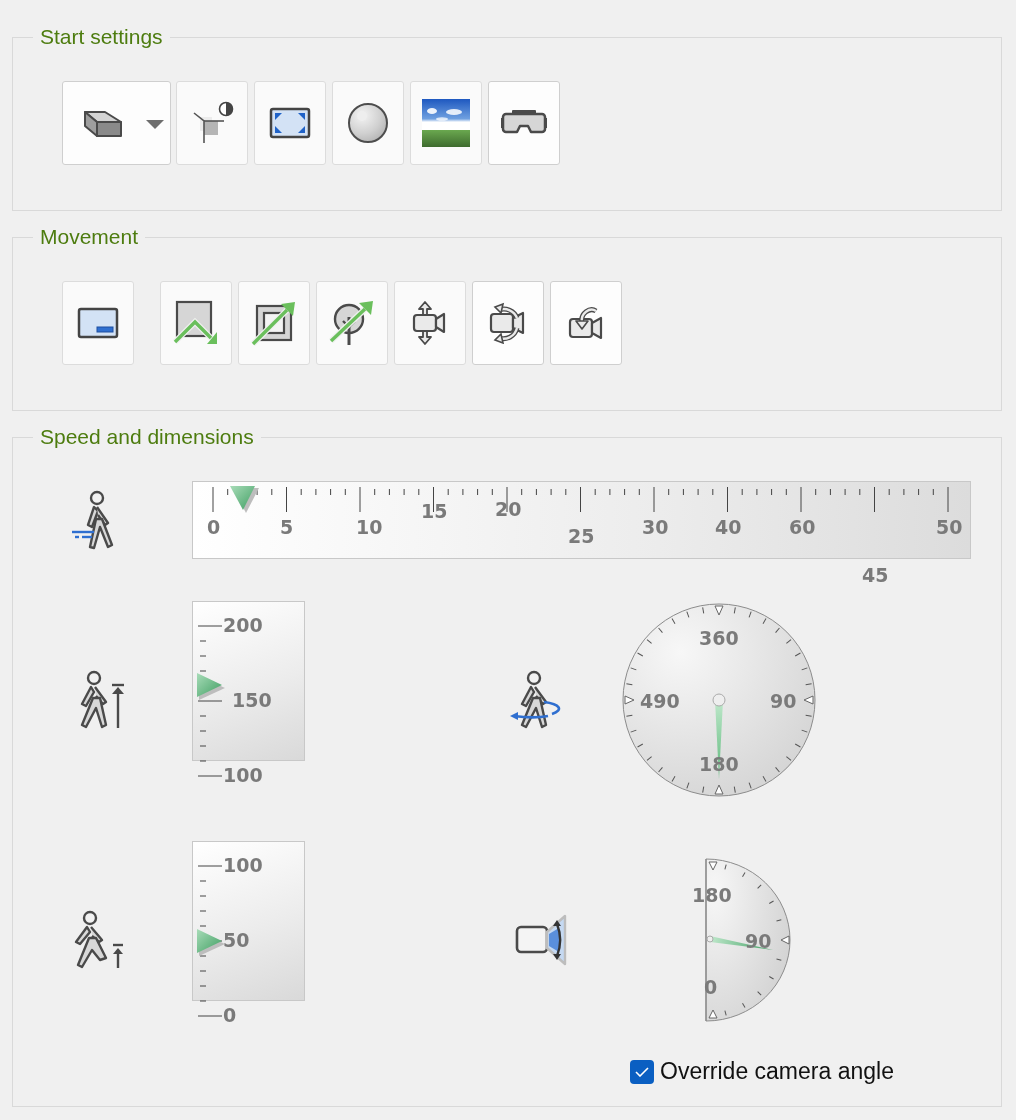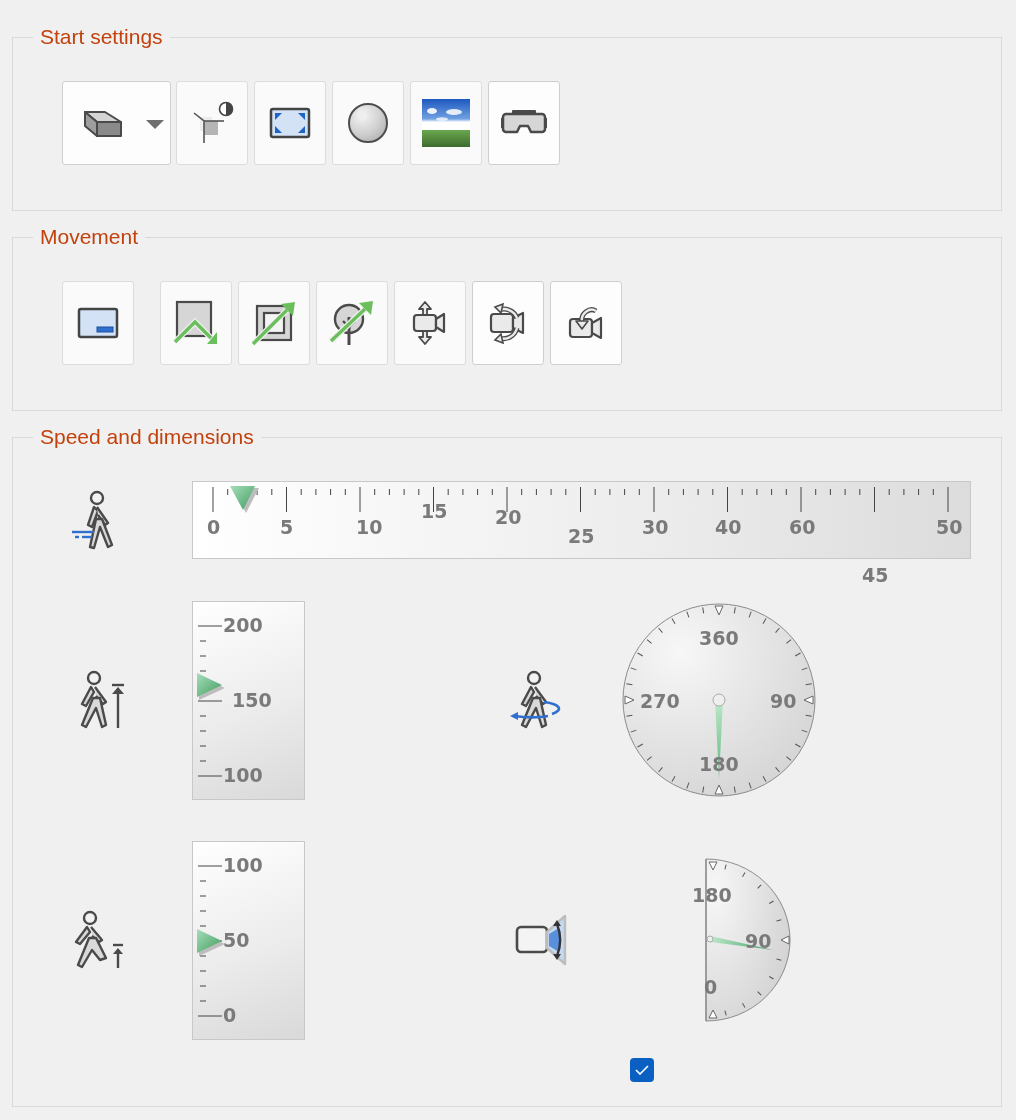--- a/index.html
+++ b/index.html
@@ -5,35 +5,35 @@
   html, body { margin:0; padding:0; }
   body {
     width:1016px; height:1120px; background:#f0f0f0; position:relative; overflow:hidden;
     font-family:"Liberation Sans","DejaVu Sans",sans-serif; color:#000;
   }
   .group {
     position:absolute; left:12px; width:990px; border:1px solid #d9d9d9; box-sizing:border-box;
   }
   .group-title {
     position:absolute; left:20px; top:-14px; background:#f0f0f0; padding:0 7px;
-    font-size:21px; line-height:26px; color:#c2410c;
+    font-size:21px; line-height:26px; color:#4d7c0f;
   }
   .tbtn {
     position:absolute; top:0; width:72px; height:84px; box-sizing:border-box;
     border:1px solid #dcdcdc; border-radius:3px; background:#fafafa;
     display:flex; align-items:center; justify-content:center;
   }
   .tbtn.active { background:#fdfdfd; border-color:#cfcfcf; }
   .icon { display:block; }
   .ruler-h {
     position:absolute; left:192px; top:481px; width:779px; height:78px; box-sizing:border-box;
     border:1px solid #c8c8c8; background:linear-gradient(90deg,#ffffff 0%,#ececec 60%,#dcdcdc 100%);
   }
   .ruler-v {
-    position:absolute; width:113px; height:199px; box-sizing:border-box; border:1px solid #c8c8c8;
+    position:absolute; width:113px; height:160px; box-sizing:border-box; border:1px solid #c8c8c8;
     background:linear-gradient(160deg,#ffffff 0%,#ececec 55%,#d9d9d9 100%);
   }
   .tick-label {
     position:absolute; font-family:"DejaVu Sans",sans-serif; font-weight:bold; font-size:19px; color:#7a7a7a;
   }
   .checkbox-row {
     position:absolute; left:630px; top:1058px; display:flex; align-items:center; gap:6px;
   }
   .checkbox {
     width:24px; height:24px; background:#0a5fc2; border-radius:4px; display:flex; align-items:center; justify-content:center;
@@ -271,21 +271,21 @@
           <stop offset="1" stop-color="#3f9e62"></stop>
         </linearGradient>
       </defs>
     <polygon points="39,6 65,6 52,31" fill="#bdbdbd" transform="translate(2,1)"></polygon>
     <polygon points="38,5 63,5 51,29" fill="url(#gh)"></polygon>
   </svg>
   <span class="tick-label" style="left:14px;top:34px;">0</span>
   <span class="tick-label" style="left:87px;top:34px;">5</span>
   <span class="tick-label" style="left:155px;top:34px;margin-left:8px;">10</span>
   <span class="tick-label" style="left:228px;top:18px;">15</span>
-  <span class="tick-label" style="left:302px;top:24px;text-align:center;">20</span>
+  <span class="tick-label" style="left:302px;top:16px;text-align:center;">20</span>
   <span class="tick-label" style="left:375px;top:43px;">25</span>
   <span class="tick-label" style="left:449px;top:34px;">30</span>
   <span class="tick-label" style="left:522px;top:34px;">40</span>
   <span class="tick-label" style="left:596px;top:34px;">60</span>
   <span class="tick-label" style="left:669px;top:34px;margin-top:48px;">45</span>
   <span class="tick-label" style="left:743px;top:34px;">50</span>
 </div>
 
 <svg width="56" height="62" viewBox="0 0 56 62" style="position:absolute;left:78px;top:670px;">
   <circle cx="16" cy="8" r="6" fill="#f2f2f2" stroke="#4a4a4a" stroke-width="2.4"></circle>
@@ -386,21 +386,21 @@
     <g fill="#fff" stroke="#666" stroke-width="1">
       <polygon points="93,3 101,3 97,12"></polygon>
       <polygon points="93,191 101,191 97,182"></polygon>
       <polygon points="3,93 3,101 12,97"></polygon>
       <polygon points="191,93 191,101 182,97"></polygon>
     </g>
     <polygon points="93,97 101,97 97,176" fill="url(#needle)"></polygon>
     <circle cx="97" cy="97" r="6" fill="#eee" stroke="#aaa" stroke-width="1"></circle>
   </svg>
   <span class="tick-label" style="left:77px;top:24px;">360</span>
-  <span class="tick-label" style="left:18px;top:87px;">270</span>
+  <span class="tick-label" style="left:18px;top:87px;">490</span>
   <span class="tick-label" style="left:148px;top:87px;">90</span>
   <span class="tick-label" style="left:77px;top:150px;">180</span>
 </div>
 
 <svg width="60" height="62" viewBox="0 0 60 62" style="position:absolute;left:72px;top:910px;">
   <circle cx="18" cy="8" r="6" fill="#f2f2f2" stroke="#4a4a4a" stroke-width="2.4"></circle>
   <path d="M15,17 L4,32 L8,34 L18,22 Z" fill="#d8d8d8" stroke="#4a4a4a" stroke-width="2.4" stroke-linejoin="round"></path>
   <path d="M19,17 L30,30 L27,32 L20,26" fill="#d8d8d8" stroke="#4a4a4a" stroke-width="2.4" stroke-linejoin="round"></path>
   <path d="M17,28 L6,55 L10,57 L20,40 L28,50 L34,48 L24,28 Z" fill="#d8d8d8" stroke="#4a4a4a" stroke-width="2.4" stroke-linejoin="round"></path>
   <line x1="41" y1="35" x2="51" y2="35" stroke="#4a4a4a" stroke-width="2.4"></line>
@@ -478,13 +478,14 @@
   <span class="tick-label" style="left:40px;top:72px;">90</span>
   <span class="tick-label" style="left:-1px;top:118px;">0</span>
 </div>
 
 <div class="checkbox-row">
   <div class="checkbox">
     <svg width="14" height="10" viewBox="0 0 14 10">
       <polyline points="1,5 5,9 13,1" fill="none" stroke="#fff" stroke-width="1.6"></polyline>
     </svg>
   </div>
+  <span class="checkbox-label">Override camera angle</span>
 </div>
 
 </body></html>

